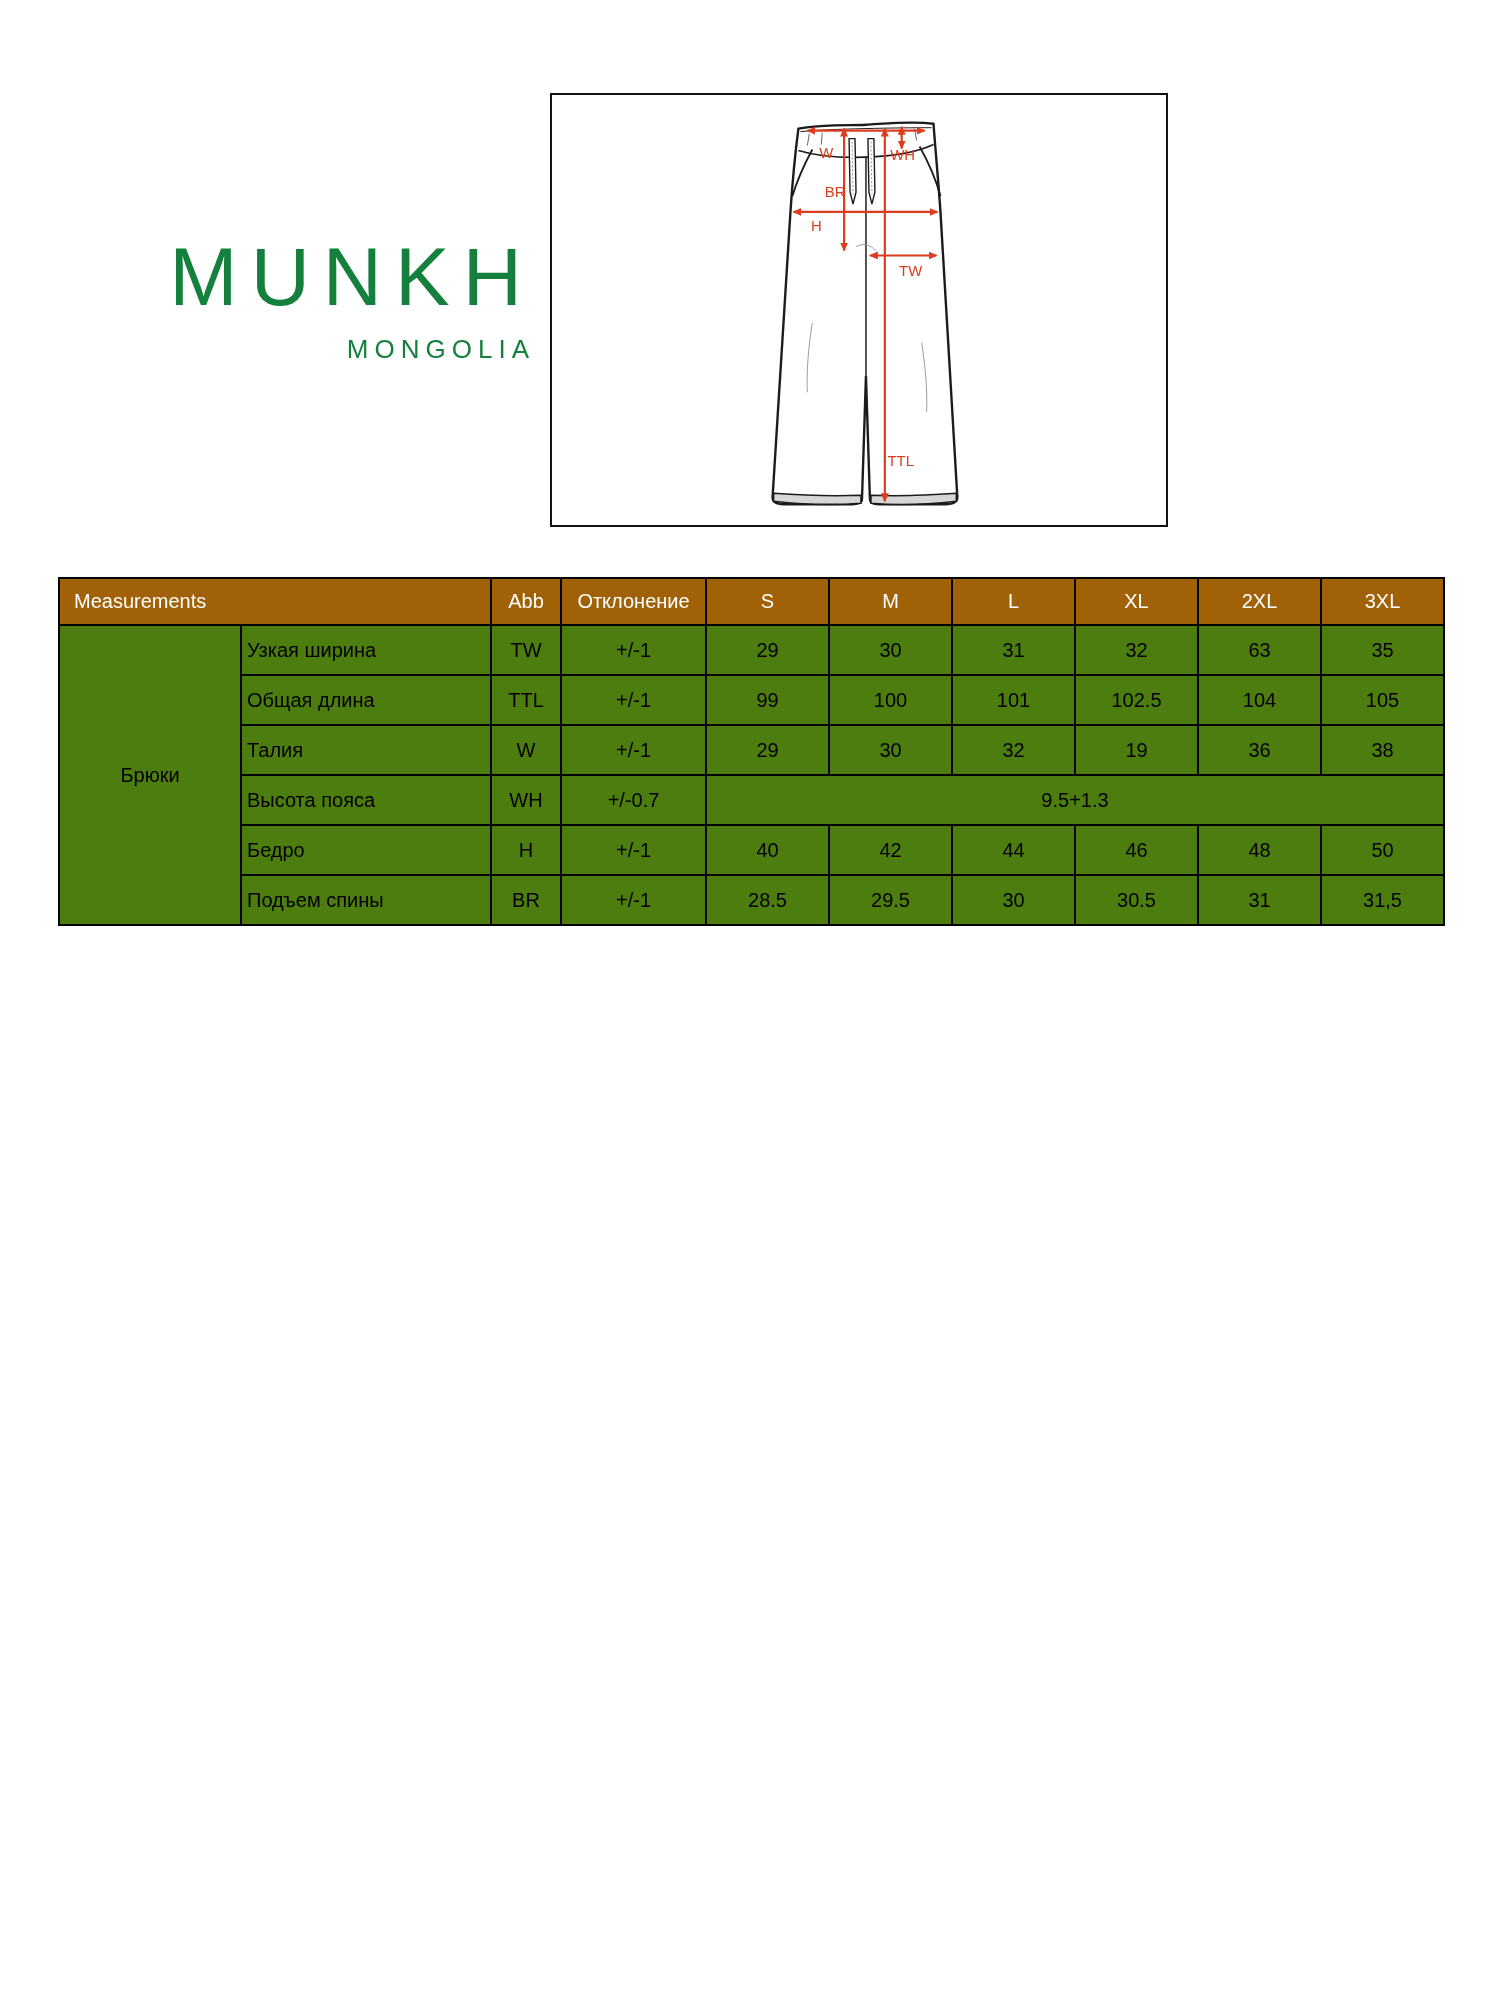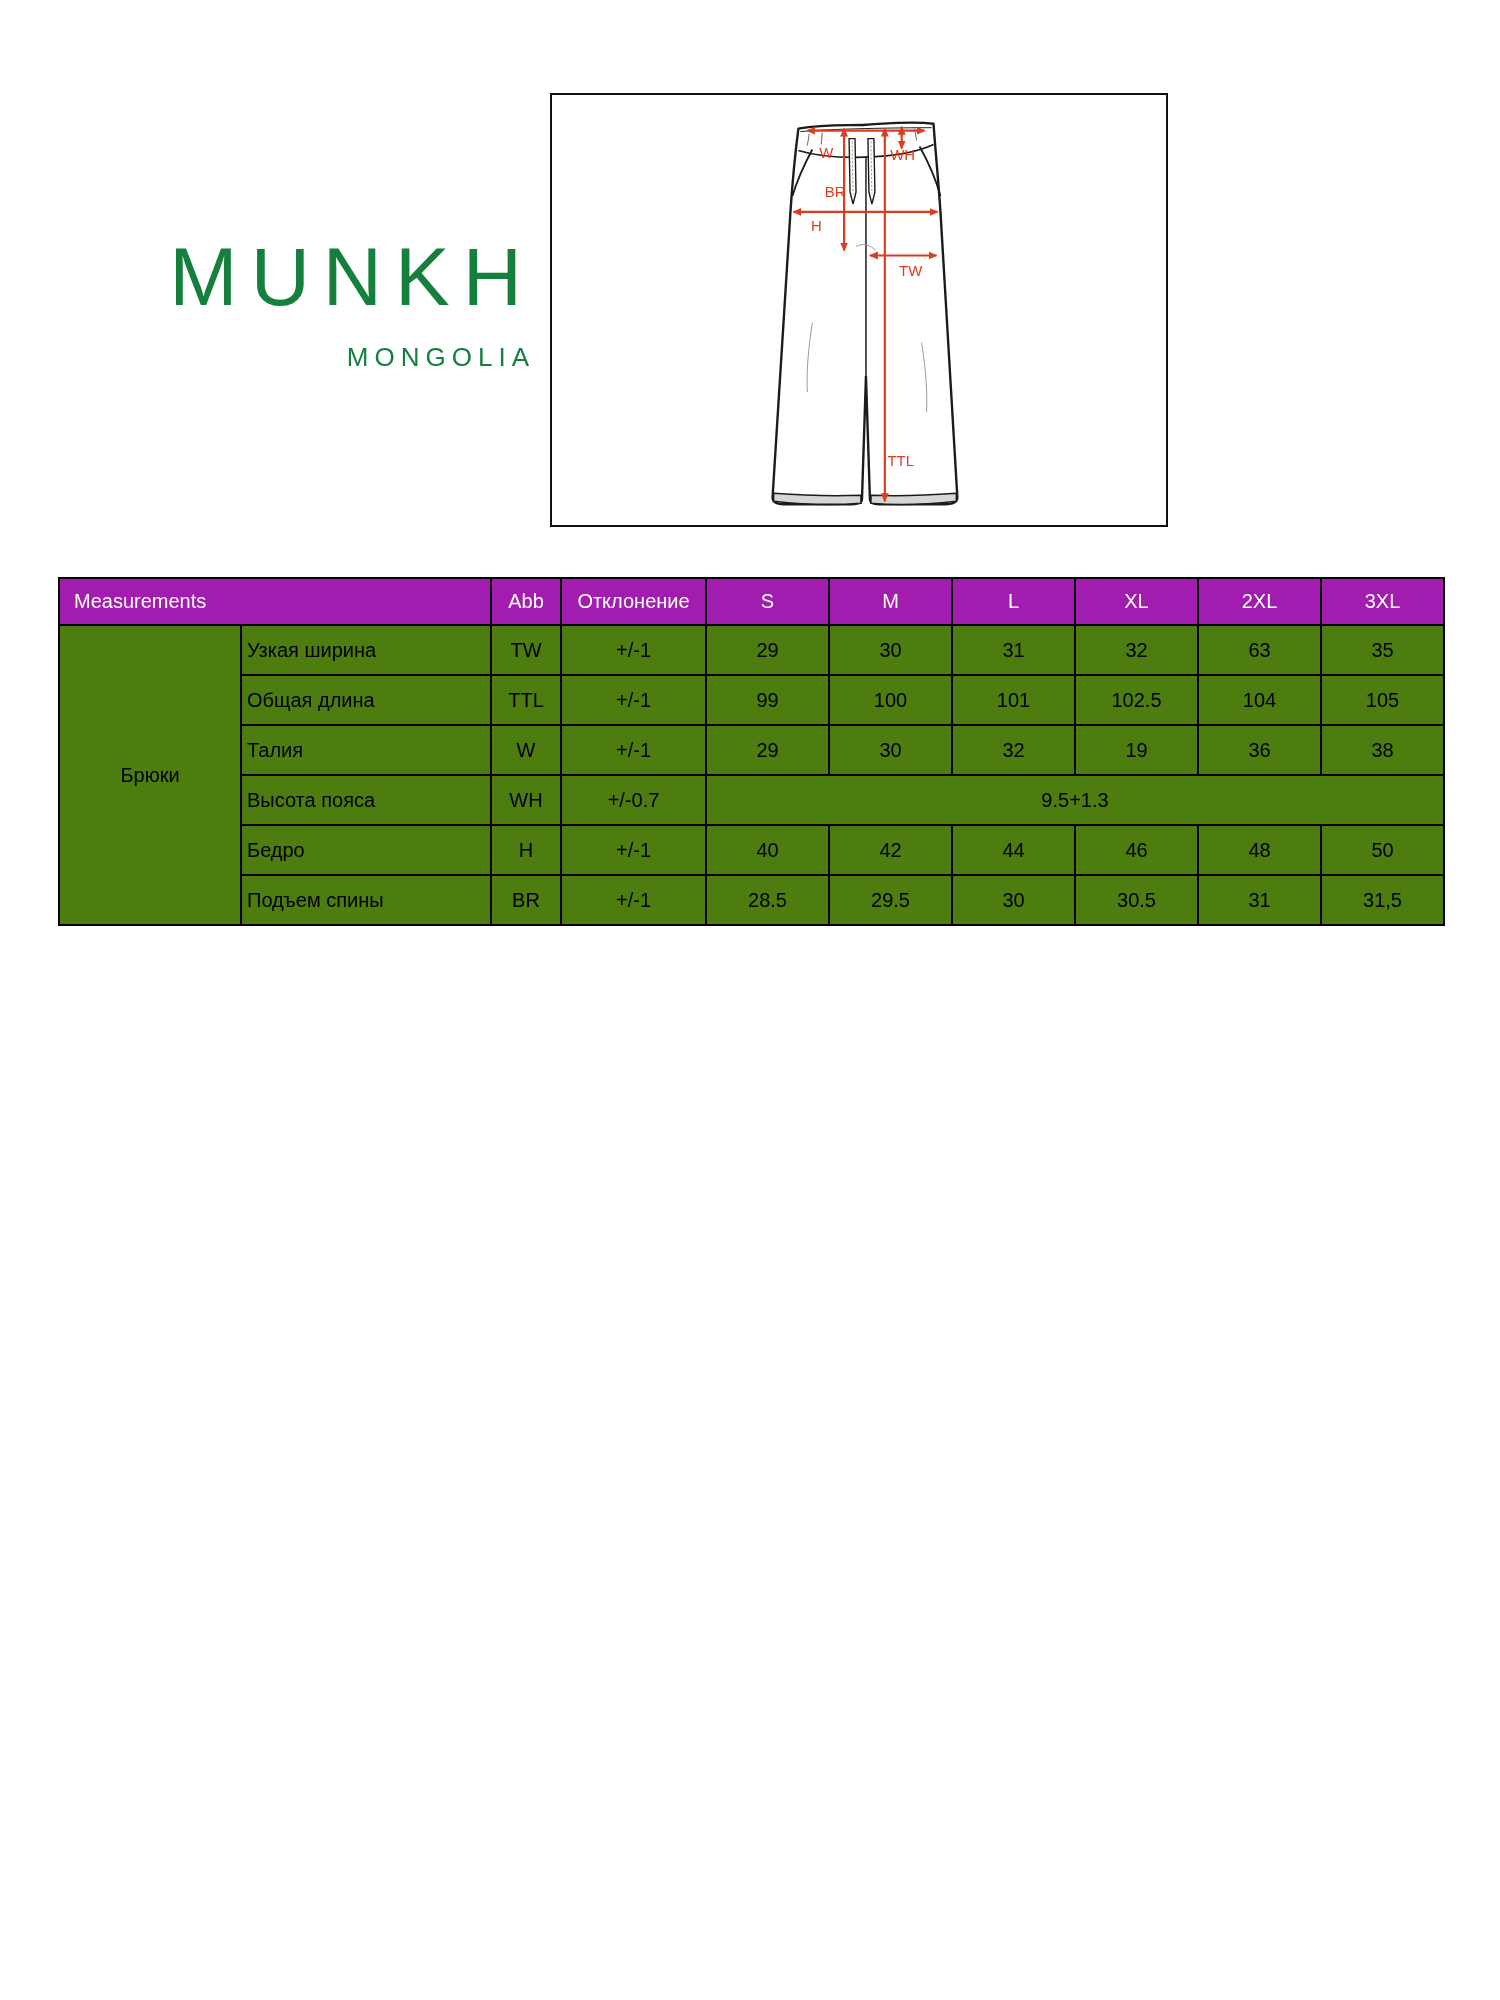--- a/index.html
+++ b/index.html
@@ -3,39 +3,39 @@
 <meta charset="utf-8">
 <style>
   html,body{margin:0;padding:0;background:#ffffff;}
   #page{
     position:relative;width:1500px;height:2000px;background:#ffffff;overflow:hidden;
     font-family:"Liberation Sans", sans-serif;color:#000;
   }
   
   .logo{position:absolute;left:115px;top:236px;width:420px;text-align:right;color:#15803d;}
   .logo-main{font-size:82px;line-height:82px;letter-spacing:13px;font-weight:400;}
-  .logo-sub{font-size:26px;line-height:26px;letter-spacing:6px;margin-top:26px;font-weight:400;}
+  .logo-sub{font-size:26px;line-height:26px;letter-spacing:6px;margin-top:18px;font-weight:400;}
   
   .diagram-box{
     position:absolute;left:550px;top:93px;width:618px;height:434px;
     border:2px solid #121212;box-sizing:border-box;background:#fff;
   }
   .diagram-box svg{display:block;width:100%;height:100%;}
   .dim-label{font-family:"Liberation Sans",sans-serif;font-size:15px;fill:#dc3d1e;}
   
   .size-table{
     position:absolute;left:58px;top:577px;width:1385px;
     border-collapse:collapse;table-layout:fixed;
   }
   .size-table th,.size-table td{
     border:2px solid #000;font-size:20px;font-weight:400;
     padding:0;overflow:hidden;white-space:nowrap;
   }
   .size-table thead th{
-    background:#a21caf;color:#fff;border-color:#000;height:45px;text-align:center;
+    background:#a16207;color:#fff;border-color:#000;height:45px;text-align:center;
   }
   .size-table thead th.th-left{text-align:left;padding-left:14px;}
   .size-table tbody td{height:48px;background:#4d7c0f;text-align:center;}
   .size-table td.name{text-align:left;padding-left:5px;}
 </style>
 </head>
 <body>
 
 <div id="page">
 

